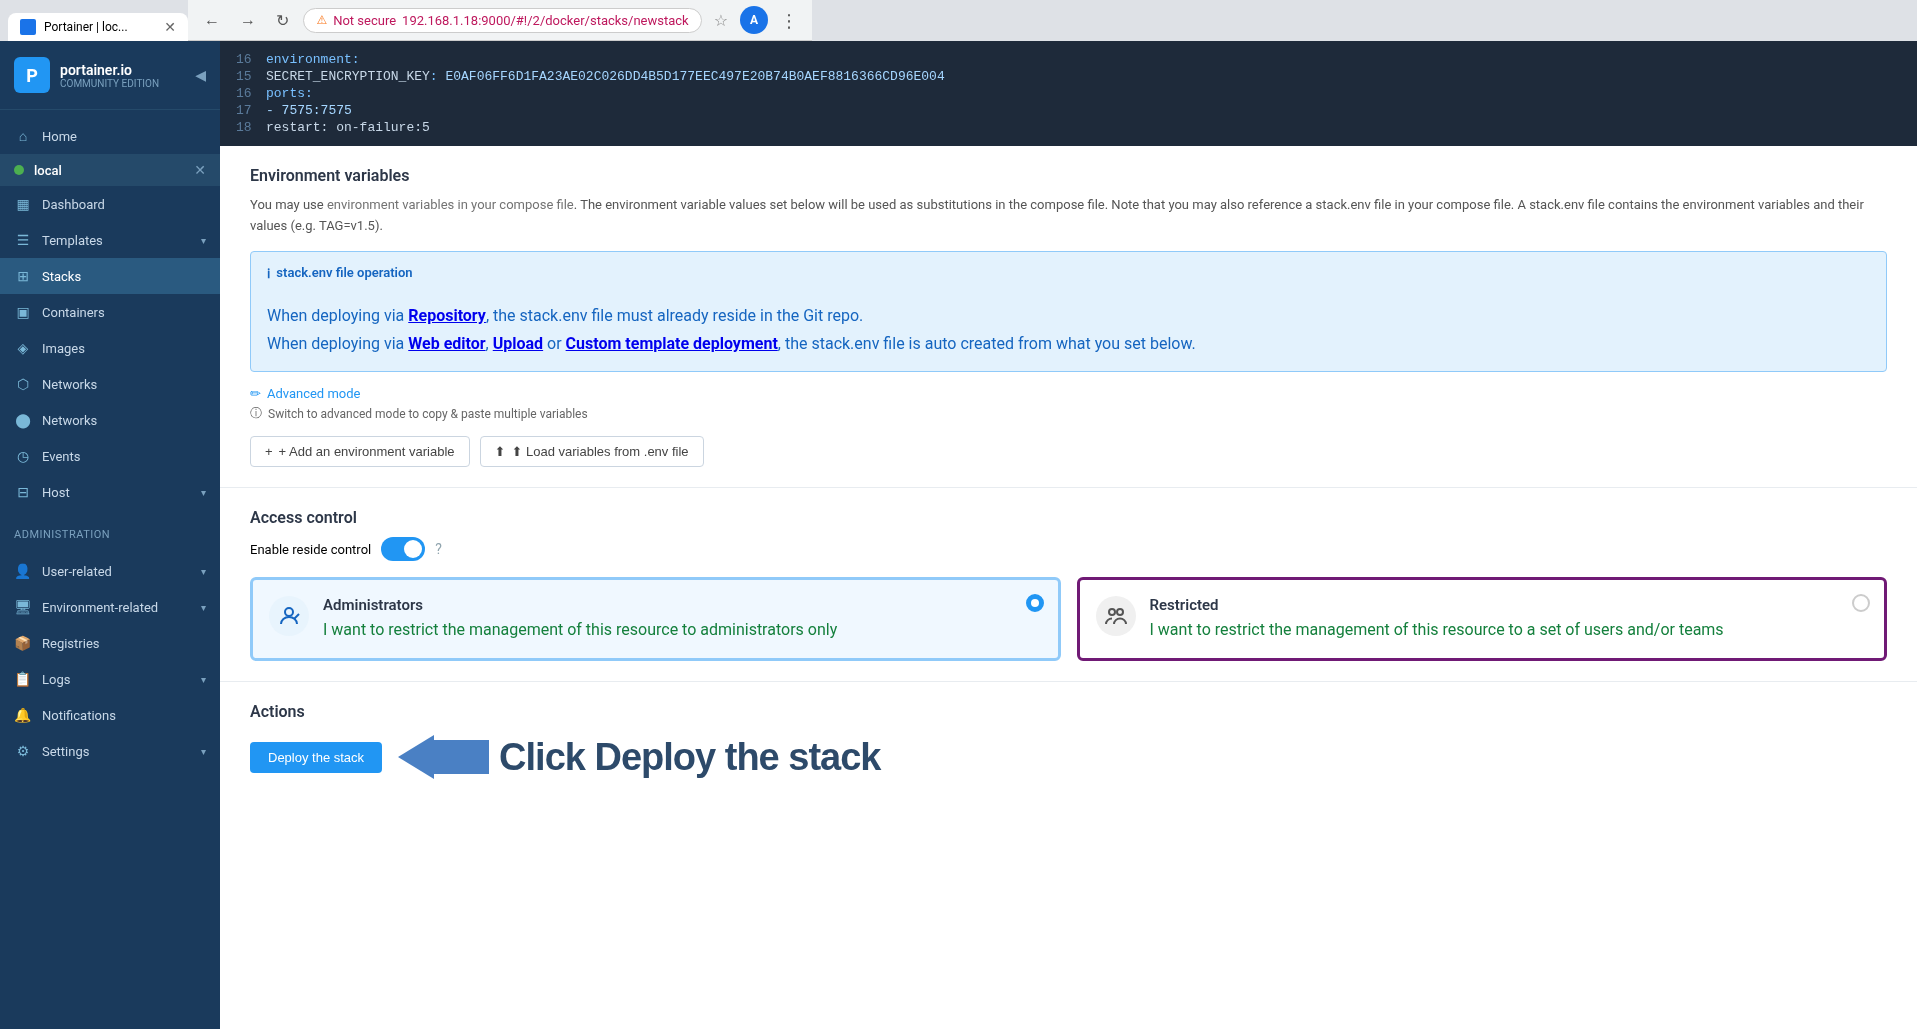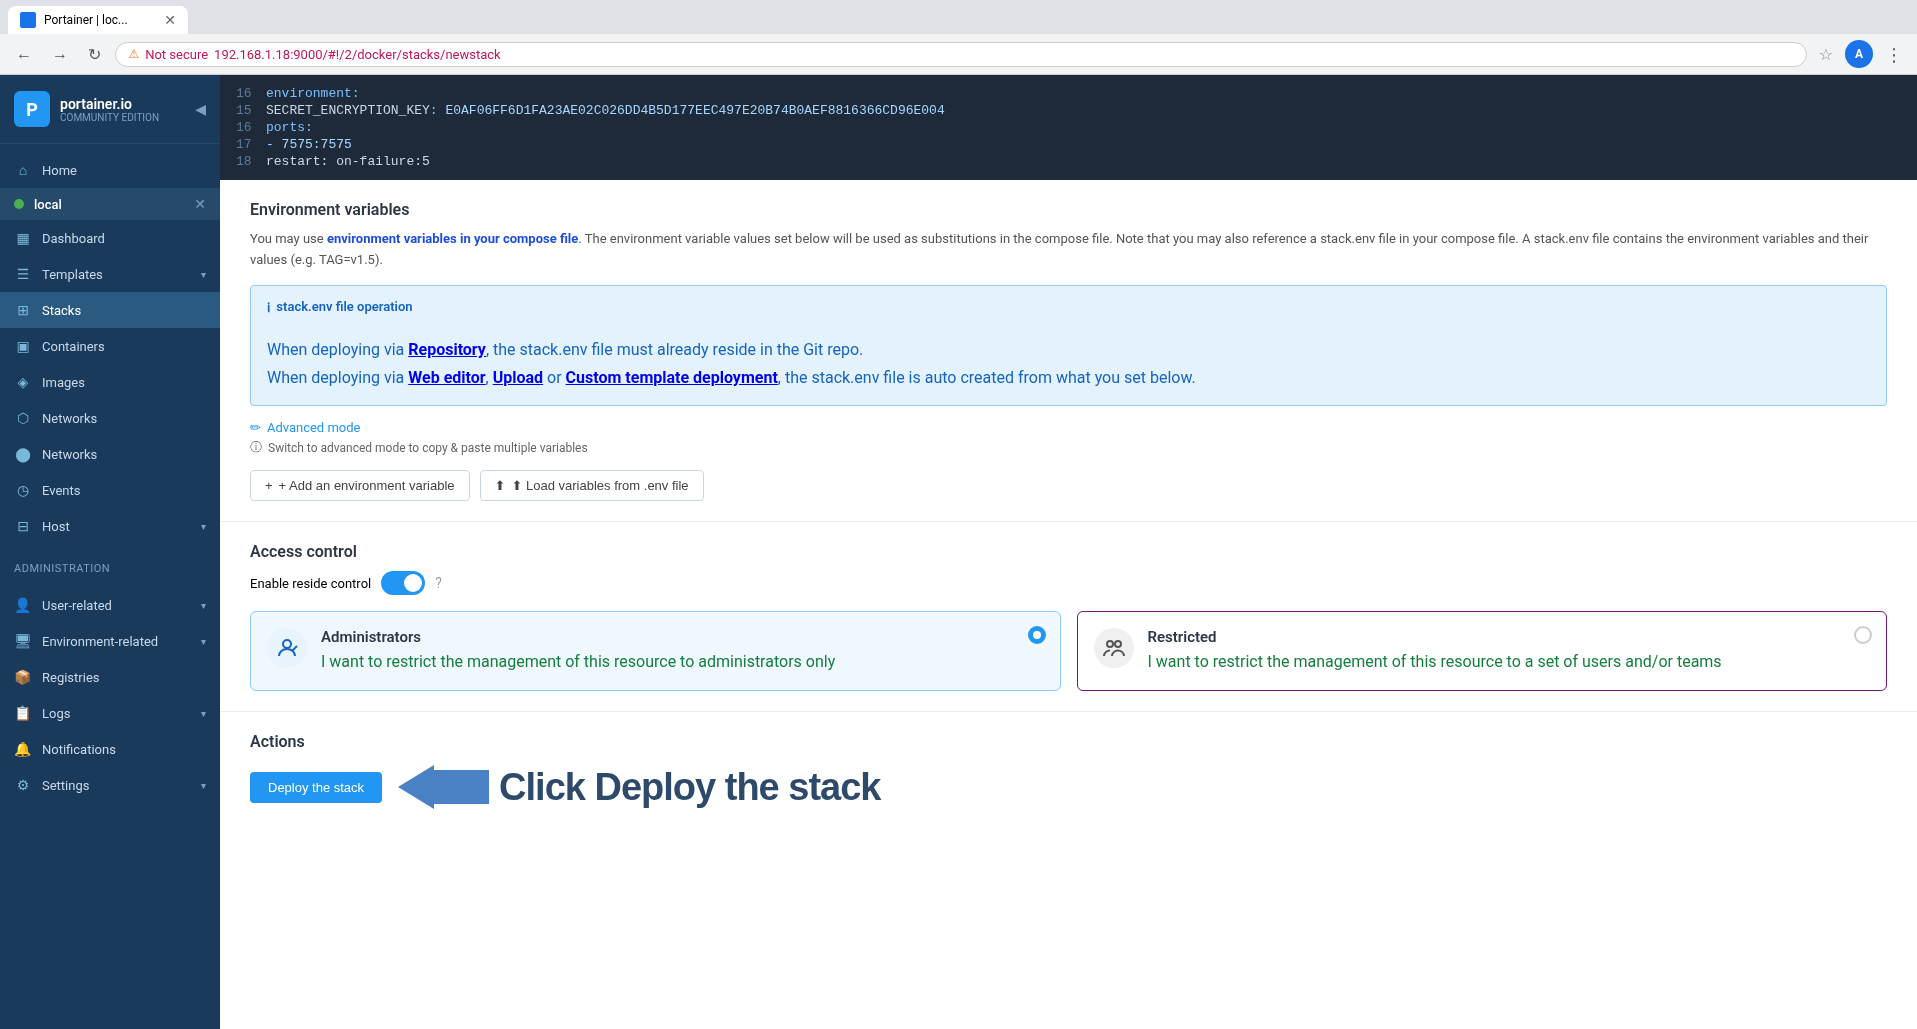--- a/index.html
+++ b/index.html
@@ -1,19 +1,19 @@
 <!DOCTYPE html>
 <html><head>
   <meta charset="utf-8">
   <style>
     * { box-sizing: border-box; margin: 0; padding: 0; }
     body { font-family: -apple-system, BlinkMacSystemFont, 'Segoe UI', Roboto, sans-serif; font-size: 13px; background: #f0f4f8; display: flex; flex-direction: column; height: 100vh; overflow: hidden; }
 
     
-    .browser-chrome { background: #dee1e6; display: flex; flex-direction: column; }
+    .browser-chrome { background: #dee1e6; display: flex; flex-direction: row; }
     .browser-tabs { display: flex; align-items: flex-end; padding: 6px 0 0 8px; background: #dee1e6; }
     .browser-tab { background: #fff; border-radius: 8px 8px 0 0; padding: 6px 12px; display: flex; align-items: center; gap: 8px; font-size: 12px; min-width: 180px; }
     .browser-tab .tab-favicon { width: 16px; height: 16px; background: #1a73e8; border-radius: 2px; display: inline-block; }
     .browser-tab .tab-close { cursor: pointer; color: #666; font-size: 14px; margin-left: auto; }
     .browser-toolbar { background: #f1f3f4; display: flex; align-items: center; padding: 6px 10px; gap: 8px; border-bottom: 1px solid #ccc; }
     .browser-nav-btn { background: none; border: none; cursor: pointer; color: #555; font-size: 16px; padding: 4px 6px; border-radius: 50%; }
     .browser-address-bar { flex: 1; display: flex; align-items: center; background: #fff; border: 1px solid #ccc; border-radius: 20px; padding: 4px 12px; gap: 6px; font-size: 13px; }
     .address-lock { color: #f97316; font-size: 12px; }
     .address-text { color: #be185d; font-size: 13px; }
     .browser-star { color: #888; cursor: pointer; font-size: 16px; padding: 4px; }
@@ -55,21 +55,21 @@
     .code-line { display: flex; padding: 1px 16px; }
     .line-num { color: #5a7a9a; width: 30px; flex-shrink: 0; user-select: none; }
     .line-key { color: #79c0ff; }
     .line-value { color: #a5d6ff; }
     .line-plain { color: #c8d8e8; }
 
     
     .section { padding: 20px 30px; border-bottom: 1px solid #e8ecf0; background: #fff; }
     .section-title { font-size: 16px; font-weight: 600; color: #2d3748; margin-bottom: 10px; }
     .section-desc { font-size: 13px; color: #555; line-height: 1.6; margin-bottom: 14px; }
-    .section-desc a { color: #1d4ed8; text-decoration: none; font-weight: bold; }
+    .section-desc a { color: #737373; text-decoration: none; }
 
     
     .info-box { border: 1px solid #90caf9; background: #e3f2fd; border-radius: 4px; padding: 12px 16px; margin-bottom: 14px; }
     .info-box-title { color: #1565c0; font-weight: 600; font-size: 13px; margin-bottom: 6px; display: flex; align-items: center; gap: 6px; }
     .info-box-body { font-size: 16px; color: #1565c0; line-height: 1.8; margin-top: 20px; }
     .info-box-body b { font-weight: 700; }
 
     
     .advanced-mode { display: flex; flex-direction: column; gap: 4px; margin-bottom: 14px; }
     .advanced-mode-link { color: #2196f3; font-size: 13px; cursor: pointer; display: flex; align-items: center; gap: 6px; }
@@ -83,21 +83,21 @@
     
     .access-control-row { display: flex; align-items: center; gap: 10px; margin-bottom: 16px; }
     .toggle { position: relative; display: inline-block; width: 44px; height: 24px; }
     .toggle input { opacity: 0; width: 0; height: 0; }
     .toggle-slider { position: absolute; cursor: pointer; top: 0; left: 0; right: 0; bottom: 0; background: #2196f3; border-radius: 24px; transition: 0.3s; }
     .toggle-slider:before { position: absolute; content: ""; height: 18px; width: 18px; left: 3px; bottom: 3px; background: white; border-radius: 50%; transition: 0.3s; transform: translateX(20px); }
     .help-icon { color: #90a4ae; cursor: pointer; font-size: 14px; }
 
     
     .access-cards { display: flex; gap: 16px; margin-bottom: 0; }
-    .access-card { flex: 1; border: 1px solid #701a75; border-radius: 6px; padding: 16px; display: flex; align-items: flex-start; gap: 14px; cursor: pointer; position: relative; background: #fff; }
+    .access-card { flex: 1; border: 3px solid #701a75; border-radius: 6px; padding: 16px; display: flex; align-items: flex-start; gap: 14px; cursor: pointer; position: relative; background: #fff; }
     .access-card.selected { border-color: #90caf9; background: #f0f8ff; }
     .access-card-radio { position: absolute; top: 14px; right: 14px; width: 18px; height: 18px; border-radius: 50%; border: 2px solid #ccc; display: flex; align-items: center; justify-content: center; }
     .access-card-radio.checked { border-color: #2196f3; background: #2196f3; }
     .access-card-radio.checked::after { content: ''; width: 8px; height: 8px; border-radius: 50%; background: white; }
     .access-card-icon { width: 40px; height: 40px; border-radius: 50%; background: #e8f4fd; display: flex; align-items: center; justify-content: center; color: #1565c0; font-size: 18px; flex-shrink: 0; }
     .access-card-icon.admin-icon { background: #e8f4fd; }
     .access-card-icon.restricted-icon { background: #f0f0f0; color: #555; }
     .access-card-title { font-size: 15px; font-weight: 600; color: #2d3748; margin-bottom: 4px; }
     .access-card-desc { font-size: 16px; color: #15803d; line-height: 1.5; }
 

